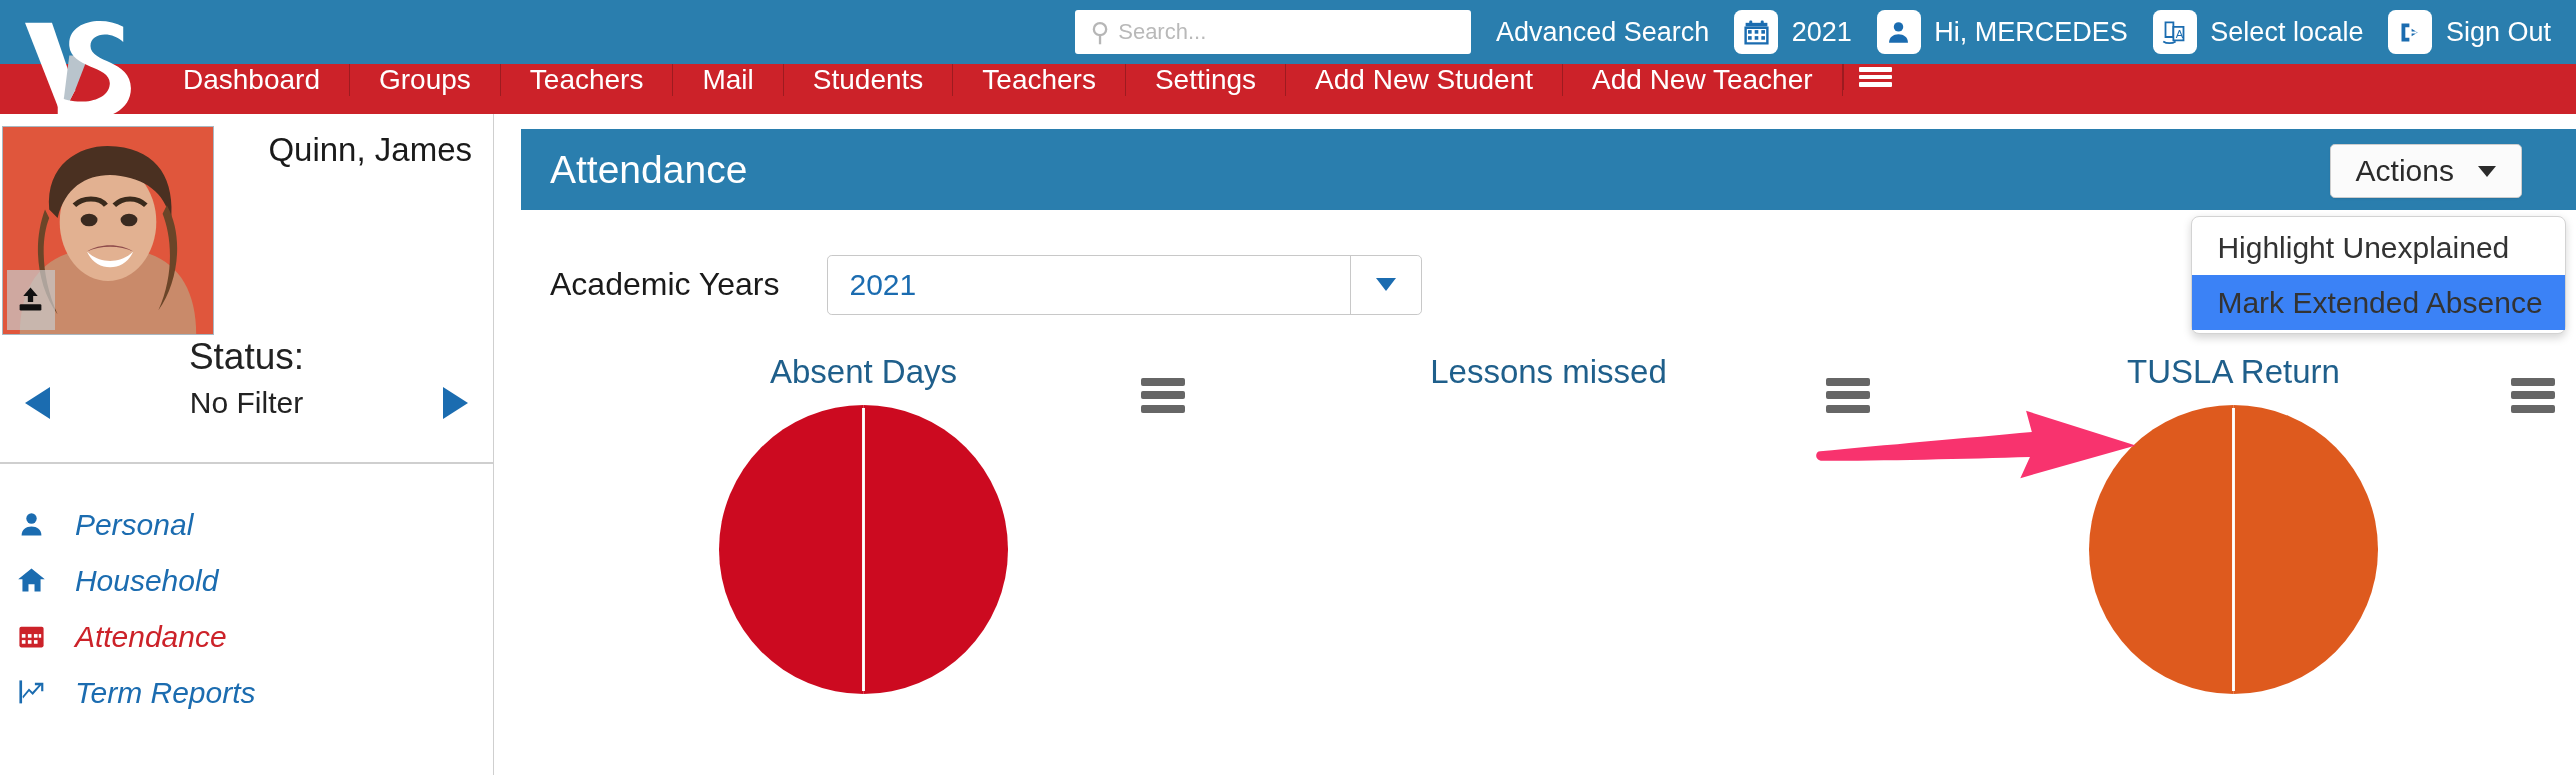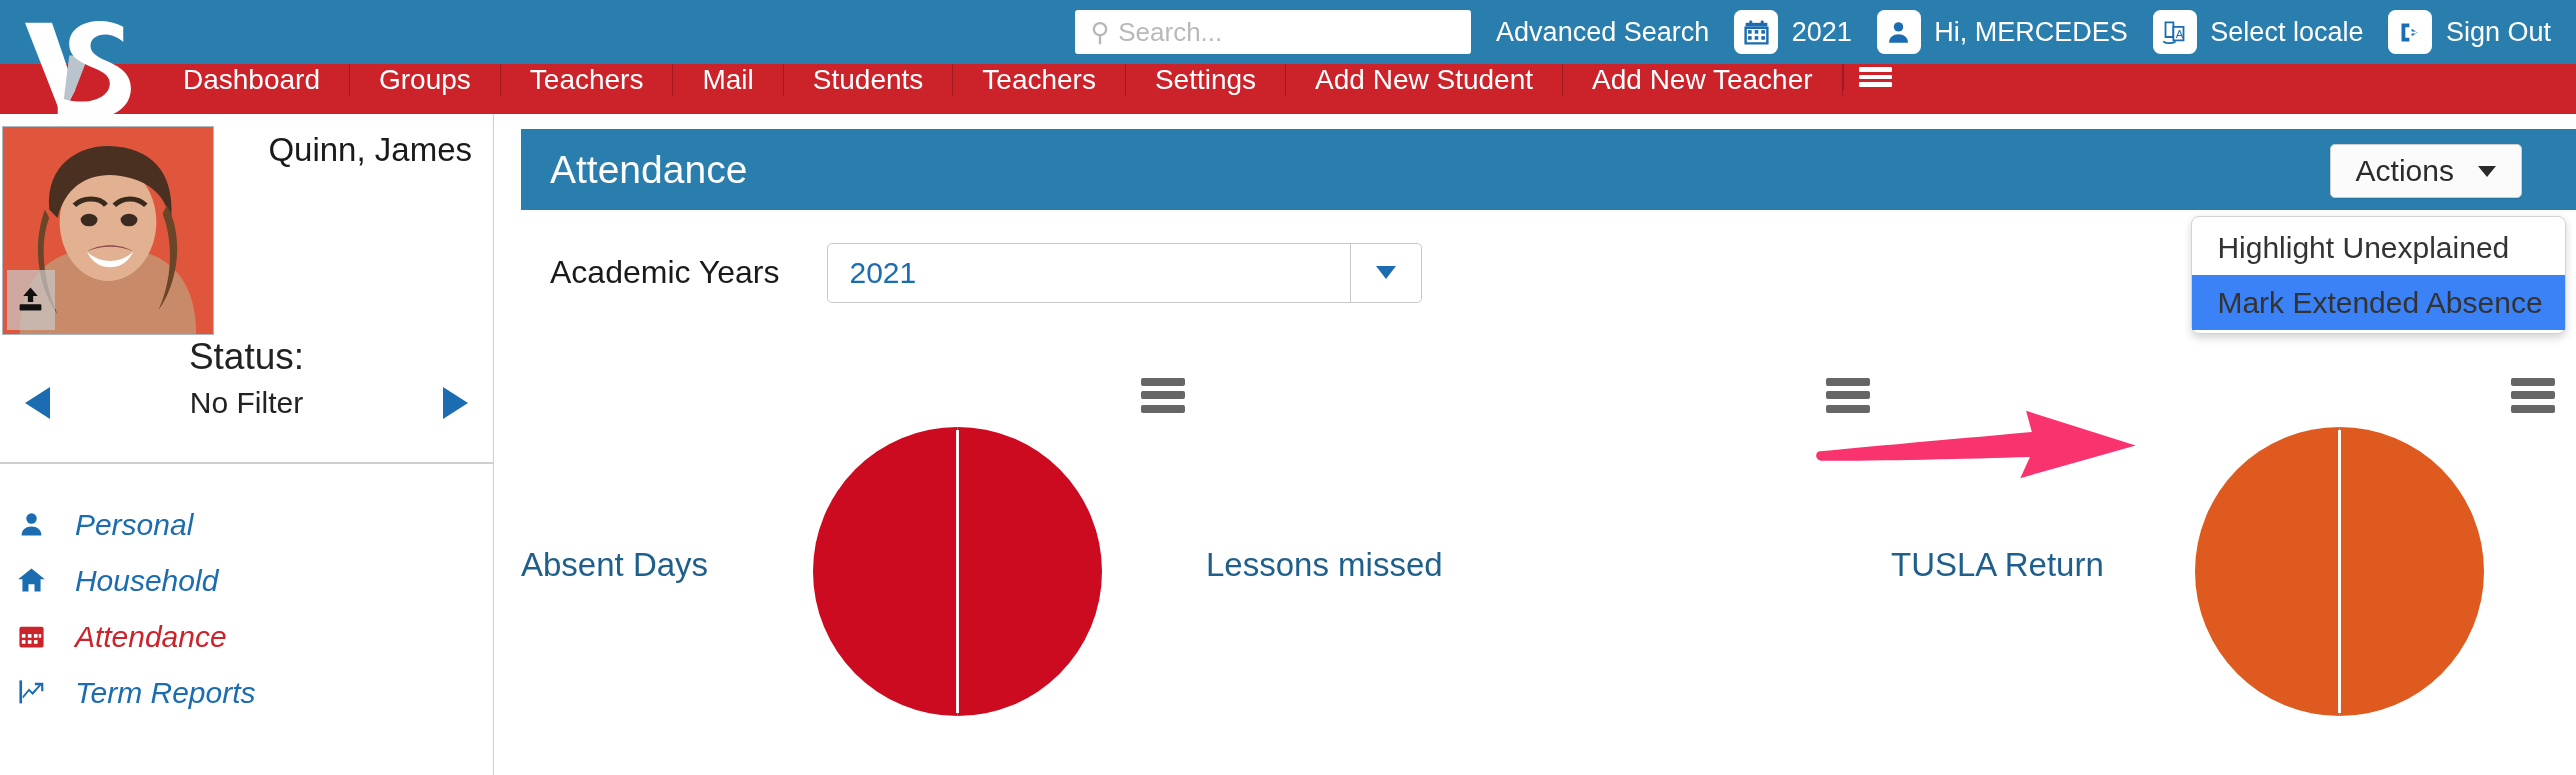--- a/index.html
+++ b/index.html
@@ -40,21 +40,21 @@
     padding-left: 15.4px;
     margin-right: 25px;
   }
   .search-box .mag {
     color: #b6b6b6; font-size: 26px; line-height: 1;
     margin-right: 8.7px; display:block;
   }
   .search-box input {
     border: none; outline: none;
     font-family: "Liberation Sans", sans-serif;
-    font-size: 26px; color: #666;
+    font-size: 22px; color: #666;
     width: 318px; background: transparent;
   }
   .search-box input::placeholder { color: #b9b9b9; }
 
   .top-link {
     color: #ffffff;
     font-size: 27px;
     white-space: nowrap;
     text-decoration: none;
     letter-spacing: 0px;
@@ -213,21 +213,21 @@
   .menu-item {
     font-size: 30px; color: #333;
     padding: 10.6px 0 10.6px 25px;
     cursor: pointer;
     white-space: nowrap;
   }
   .menu-item.hover { background: #3b82f6; }
 
   
   #filter-row {
-    position: absolute; left: 0; top: 100px;
+    position: absolute; left: 0; top: 112px;
     width: 2055px; height: 87px;
     display: flex; align-items: center;
   }
   #ay-label { margin-left: 29px; font-size: 32px; color: #1a1a1a; }
   #ay-select {
     margin-left: 48px;
     width: 595px; height: 60px;
     background: #ffffff;
     border: 1px solid #c8c8c8;
     border-radius: 4.8px;
@@ -259,21 +259,21 @@
 
   
   #charts {
     position: absolute; left: 0; top: 224px;
     width: 2055px; height: 423px;
     display: flex;
   }
   .chart-col {
     flex: 1 1 0;
     position: relative;
-    display: flex; flex-direction: row; align-items: center;
+    display: flex; flex-direction: column; align-items: center;
   }
   .chart-title {
     font-size: 33px; color: #1f5f8b;
     text-align: center;
     white-space: nowrap;
   }
   .chart-burger {
     position: absolute; right: 21px; top: 25px;
     width: 44px; cursor: pointer;
   }

